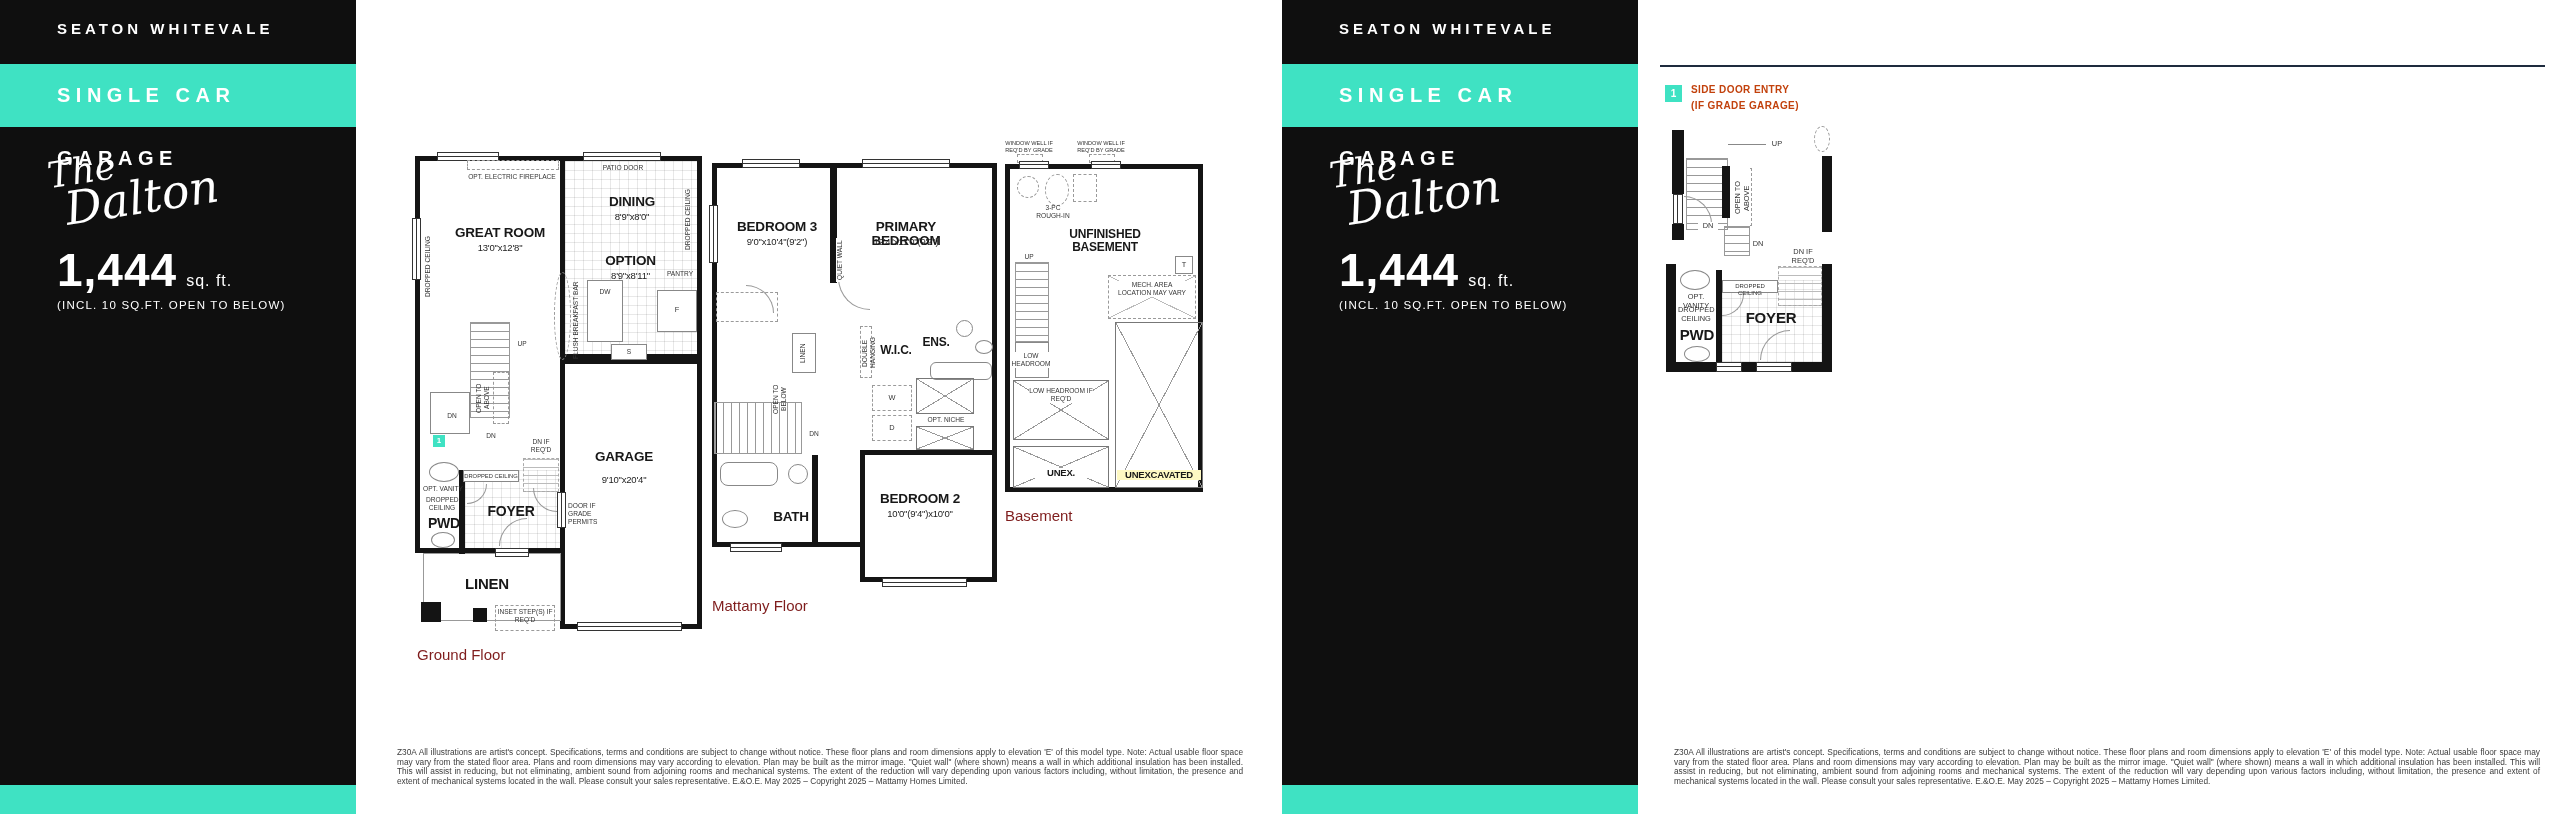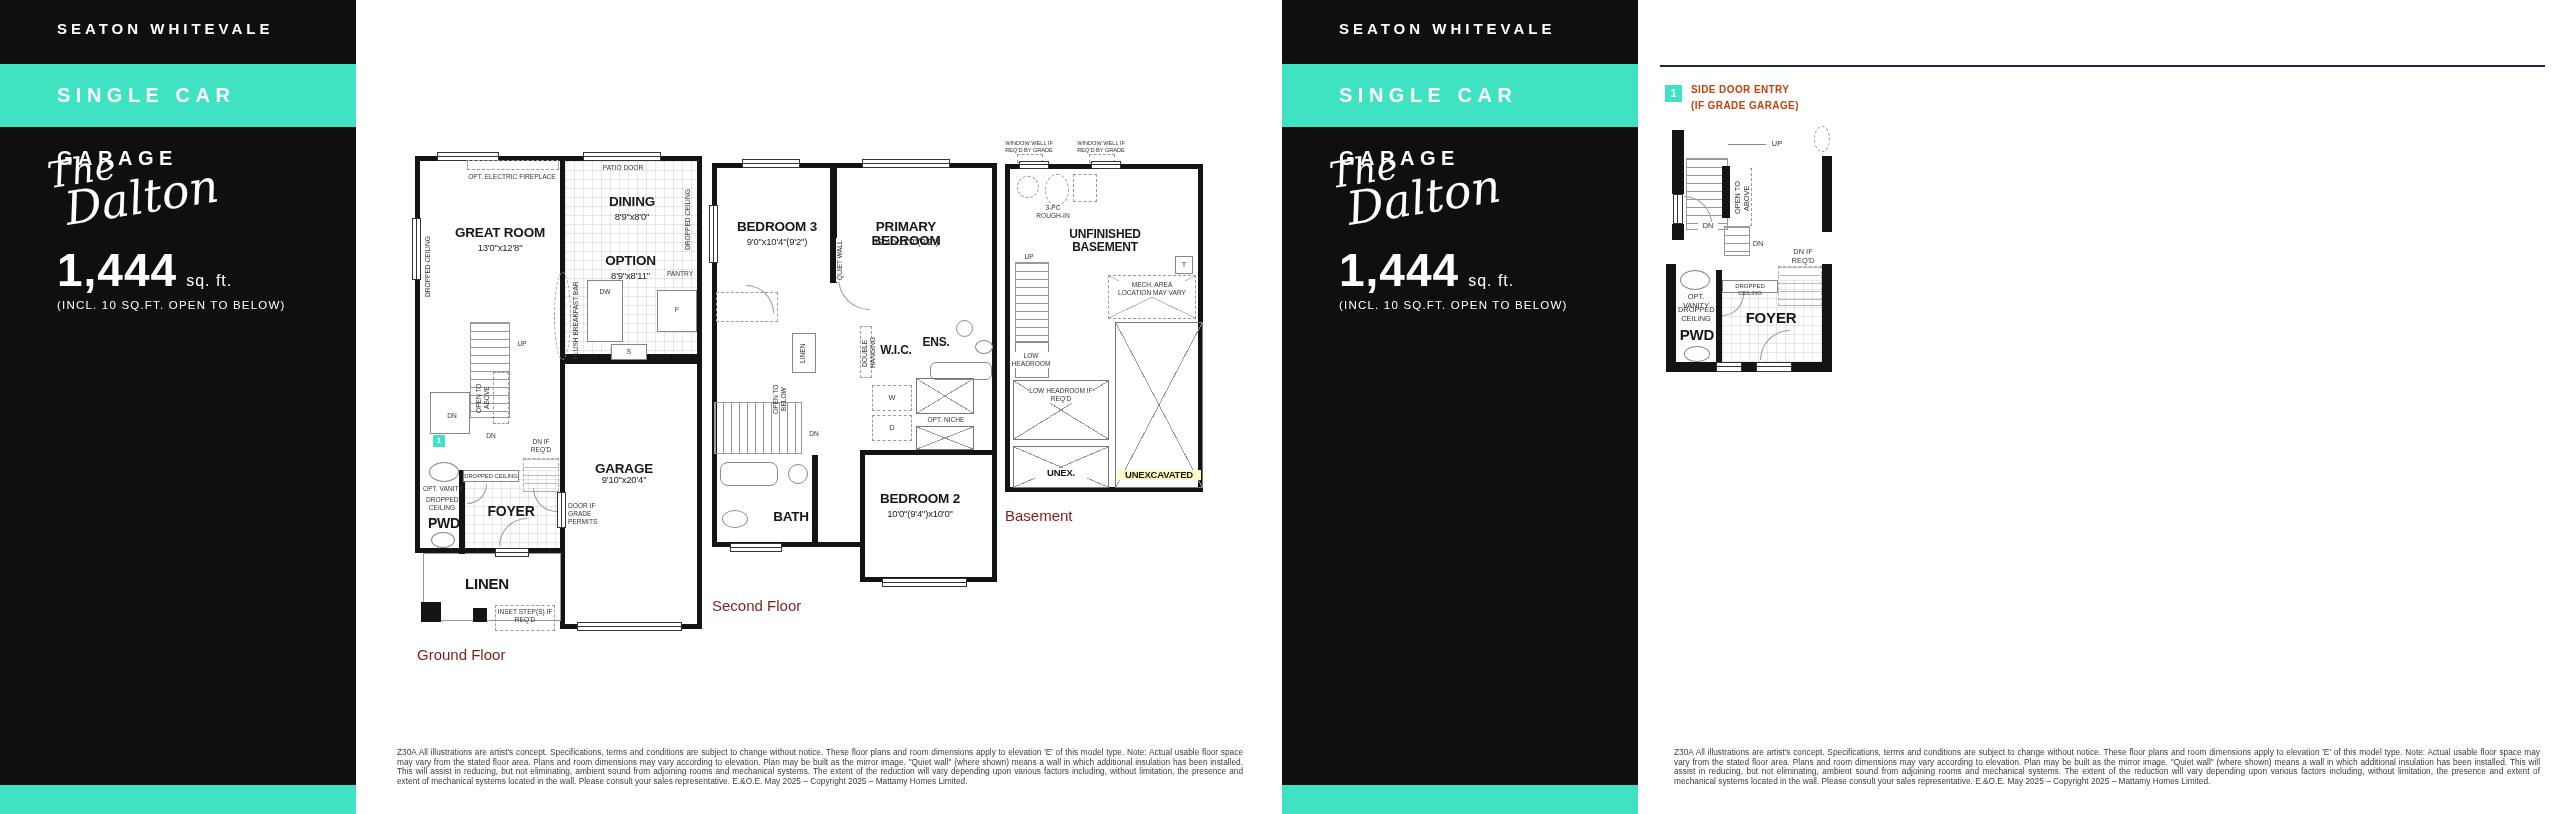--- a/index.html
+++ b/index.html
@@ -151,21 +151,21 @@
     <div class="thin" style="left:48px;top:330px;width:56px;height:12px"></div>
     <div class="tiny" style="left:49px;top:333px;width:54px;font-size:5.8px">DROPPED CEILING</div>
     <div class="lbl room" style="left:70px;top:364px;width:52px;font-size:14px">FOYER</div>
     <div class="arc arc-tl" style="left:84px;top:378px;width:28px;height:28px"></div>
     <div class="arc arc-bl" style="left:118px;top:348px;width:24px;height:24px"></div>
     <div class="arc arc-br" style="left:52px;top:344px;width:20px;height:20px"></div>
 
     <div class="winV" style="left:142px;top:352px;width:9px;height:36px"></div>
     <div class="tiny" style="left:153px;top:362px;width:34px;text-align:left">DOOR IF GRADE PERMITS</div>
 
-    <div class="lbl room" style="left:175px;top:322px;width:68px">GARAGE</div>
+    <div class="lbl room" style="left:175px;top:310px;width:68px">GARAGE</div>
     <div class="dim" style="left:175px;top:334px;width:68px">9'10"x20'4"</div>
 
     <div class="lbl room" style="left:42px;top:436px;width:60px;font-size:15px">LINEN</div>
     <div class="dashedbox" style="left:80px;top:465px;width:60px;height:26px"></div>
     <div class="tiny" style="left:82px;top:468px;width:56px">INSET STEP(S) IF REQ'D</div>
 
     <div class="caption" style="left:2px;top:506px">Ground Floor</div>
   </div>
 
   <div class="plan" style="left:712px;top:150px;width:288px;height:475px">
@@ -215,21 +215,21 @@
 
     <div class="wall" style="left:100px;top:305px;width:6px;height:92px"></div>
     <div class="thin" style="left:8px;top:312px;width:58px;height:24px;border-radius:8px"></div>
     <div class="ell" style="left:76px;top:314px;width:20px;height:20px"></div>
     <div class="ell" style="left:10px;top:360px;width:26px;height:18px"></div>
     <div class="lbl room" style="left:56px;top:360px;width:46px">BATH</div>
 
     <div class="lbl room" style="left:158px;top:342px;width:100px">BEDROOM 2</div>
     <div class="dim" style="left:152px;top:358px;width:112px">10'0"(9'4")x10'0"</div>
 
-    <div class="caption" style="left:0;top:447px">Second Floor</div>
+    <div class="caption" style="left:0;top:447px">Mattamy Floor</div>
   </div>
 
   <div class="plan" style="left:1005px;top:140px;width:210px;height:395px">
     <div class="tiny" style="left:0;top:0;width:48px;font-size:5.6px">WINDOW WELL IF REQ'D BY GRADE</div>
     <div class="tiny" style="left:72px;top:0;width:48px;font-size:5.6px">WINDOW WELL IF REQ'D BY GRADE</div>
     <div class="dashedbox" style="left:12px;top:14px;width:26px;height:9px"></div>
     <div class="dashedbox" style="left:84px;top:14px;width:26px;height:9px"></div>
 
     <div class="outline" style="left:0;top:24px;width:198px;height:328px"></div>
     <div class="winH" style="left:14px;top:21px;width:30px;height:8px"></div>

